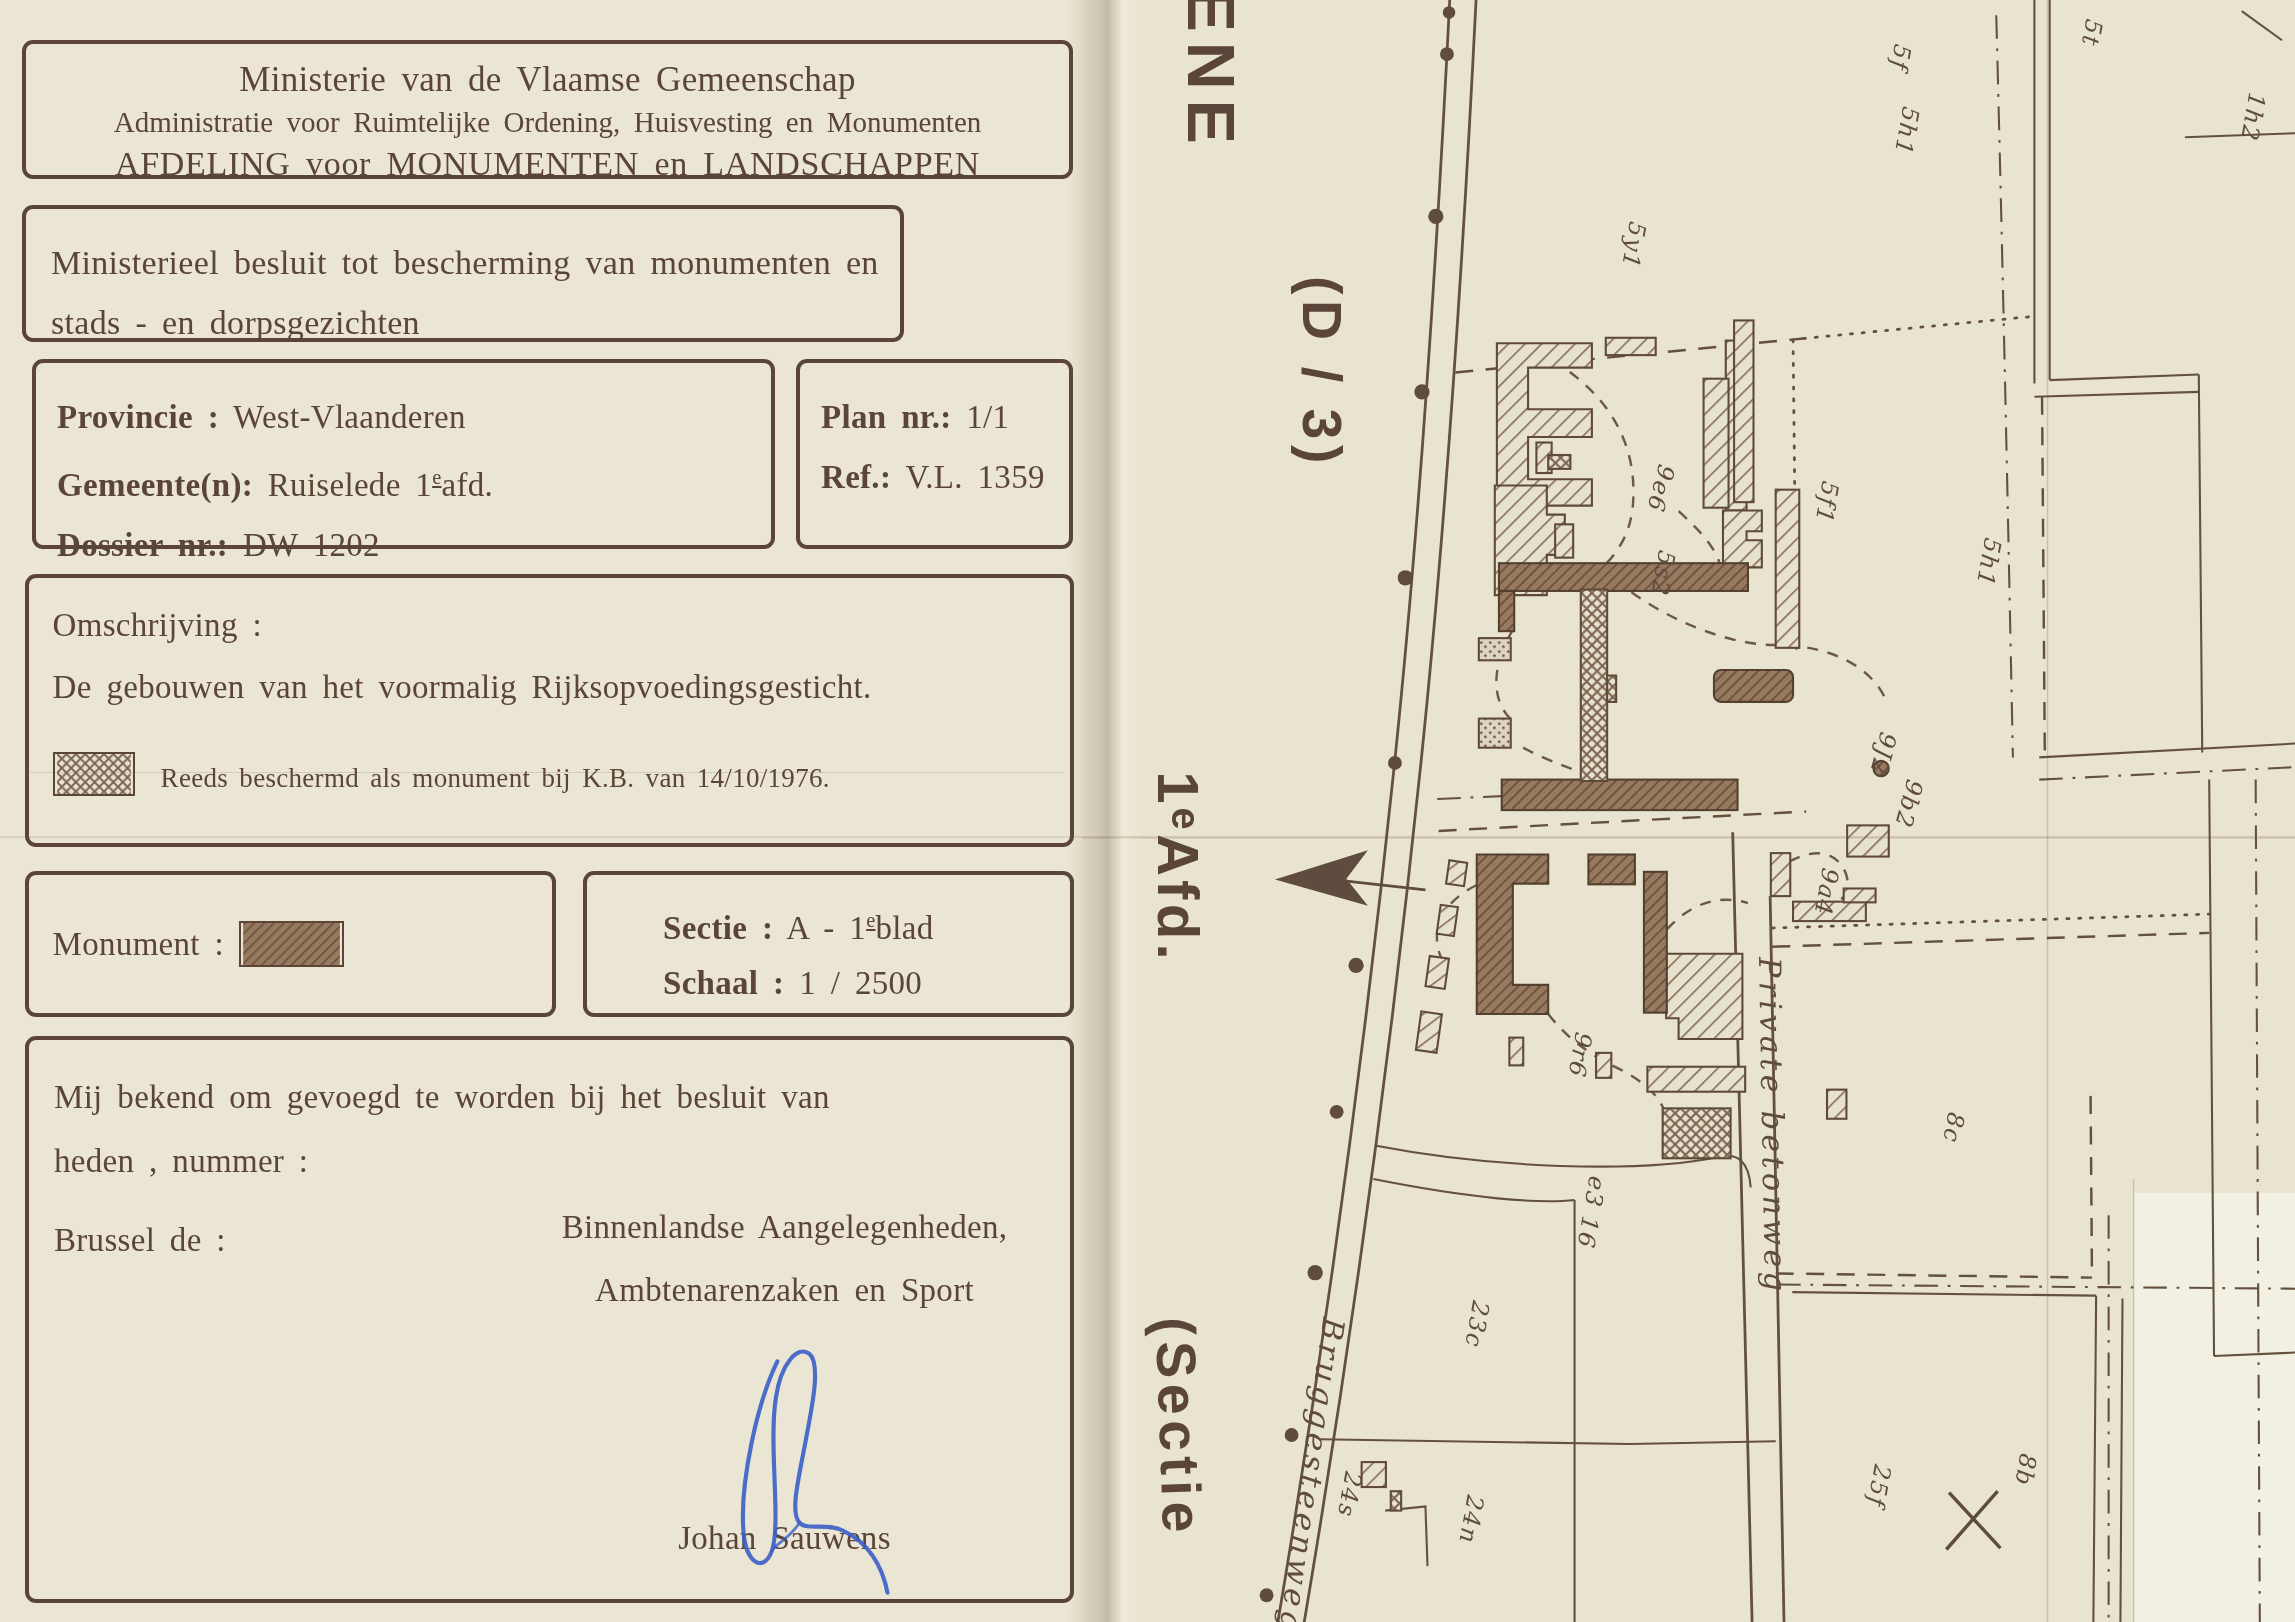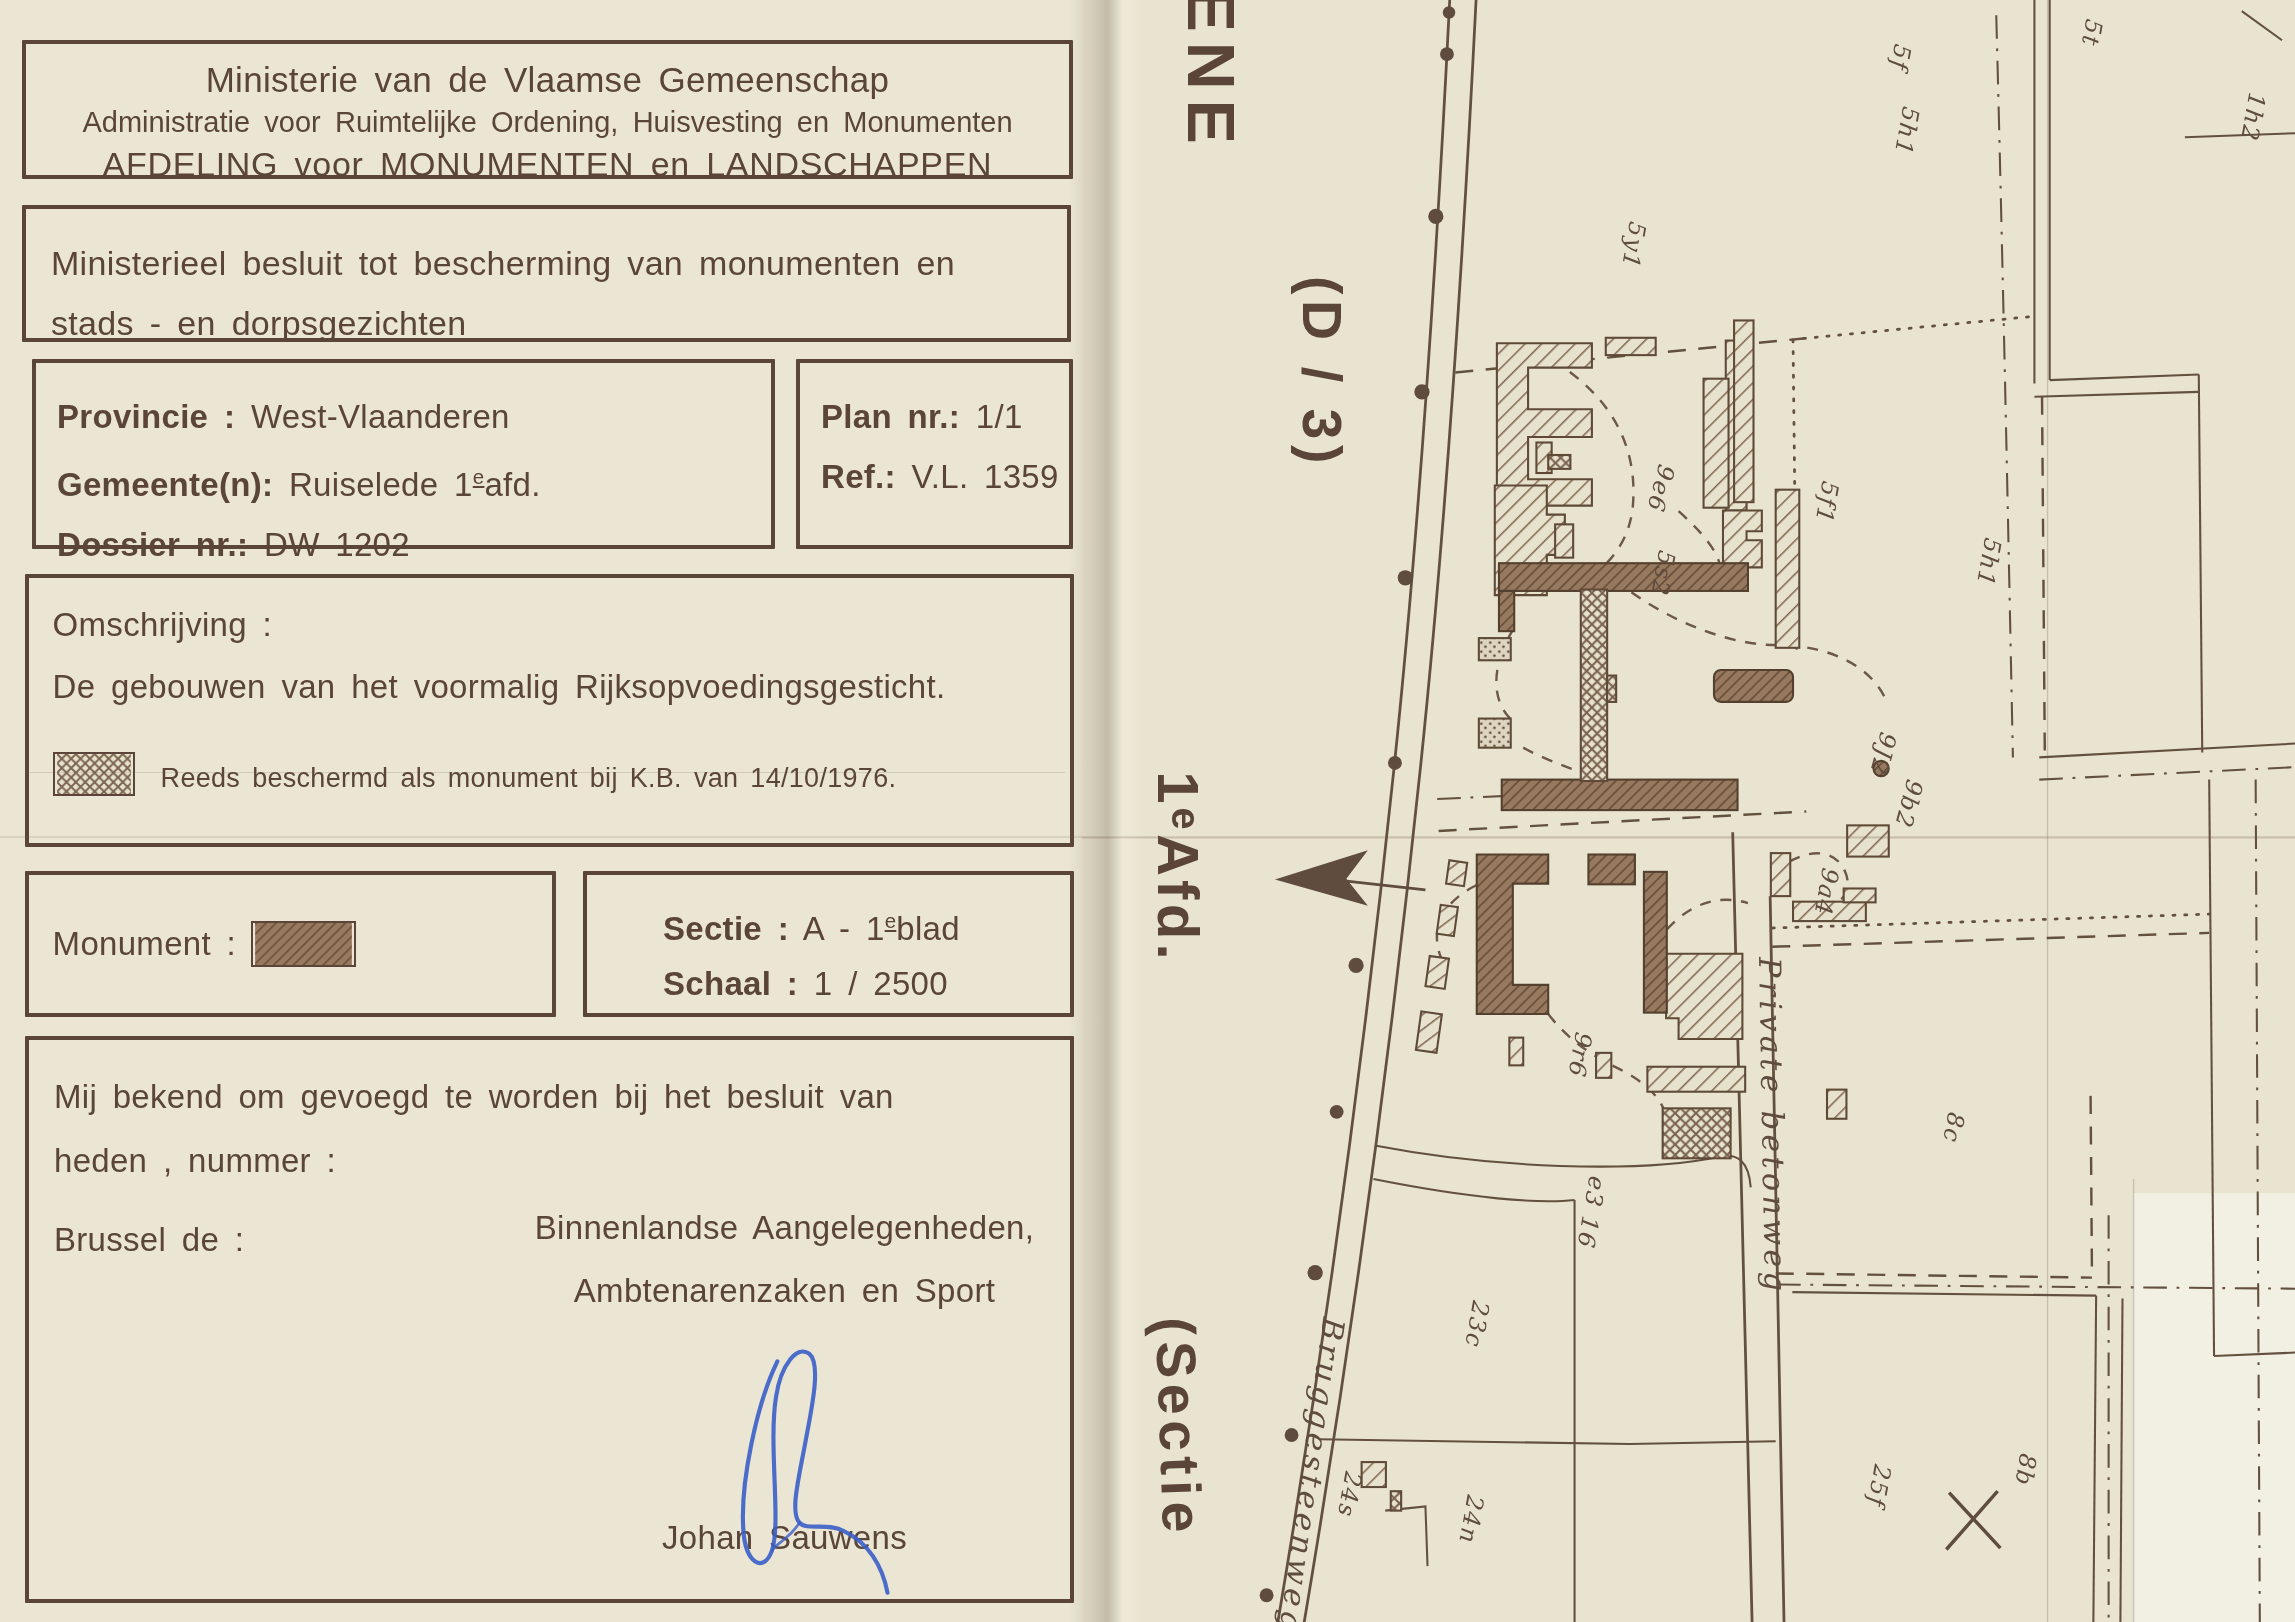--- a/index.html
+++ b/index.html
@@ -1,32 +1,32 @@
 <!DOCTYPE html>
 <html style="font-size:11px"><head>
 <meta charset="utf-8">
 <style>
   :root{
     --ink:#5a4538; --mapink:#64503e; --paper:#ebe6d4; --mappaper:#e9e4cf; --blue:#3a5fc8;
   }
   *{margin:0;padding:0;box-sizing:border-box;}
   html,body{width:2295px;height:1623px;overflow:hidden;}
   body{background:var(--paper);font-family:"Liberation Sans",sans-serif;color:var(--ink);position:relative;}
-  .box{position:absolute;border:4.9px solid var(--ink);border-radius:1px;}
+  .box{position:absolute;border:4.9px solid var(--ink);border-radius:11px;font-family:Liberation Serif, serif;}
   .t{color:var(--ink);letter-spacing:0.3px;word-spacing:6.2px;line-height:1.3;}
   .lbl{font-weight:700;}
   .sup{vertical-align:super;font-size:.62em;text-decoration:underline;}
   
   #box-header{left:22px;top:40px;width:1051px;height:139px;text-align:center;padding-top:15.3px;}
   #box-header .l1{font-size:35px;}
   #box-header .l2{font-size:29px;letter-spacing:0;}
   #box-header .l3{font-size:34px;letter-spacing:0.7px;}
   #box-header div{line-height:42px;}
   
-  #box-decree{left:22px;top:205px;width:1049px;height:137px;padding:23.6px 0 0 25px;font-size:34px;}
+  #box-decree{left:22px;top:205px;width:882px;height:137px;padding:23.6px 0 0 25px;font-size:34px;}
   #box-decree div{line-height:60px;}
   
   #box-prov{left:32px;top:359px;width:743px;height:190px;padding:23.6px 0 0 21px;font-size:33px;}
   #box-prov div{line-height:60px;}
   #box-plan{left:796px;top:359px;width:277px;height:190px;padding:23.6px 0 0 21px;font-size:33px;}
   #box-plan div{line-height:60px;}
   
   #box-desc{left:25px;top:574px;width:1049px;height:273px;padding:26px 0 0 23.6px;font-size:33px;}
   #box-desc .desc-line{margin-top:19.4px;}
   .legend-row{display:flex;align-items:flex-end;margin-top:43px;}

